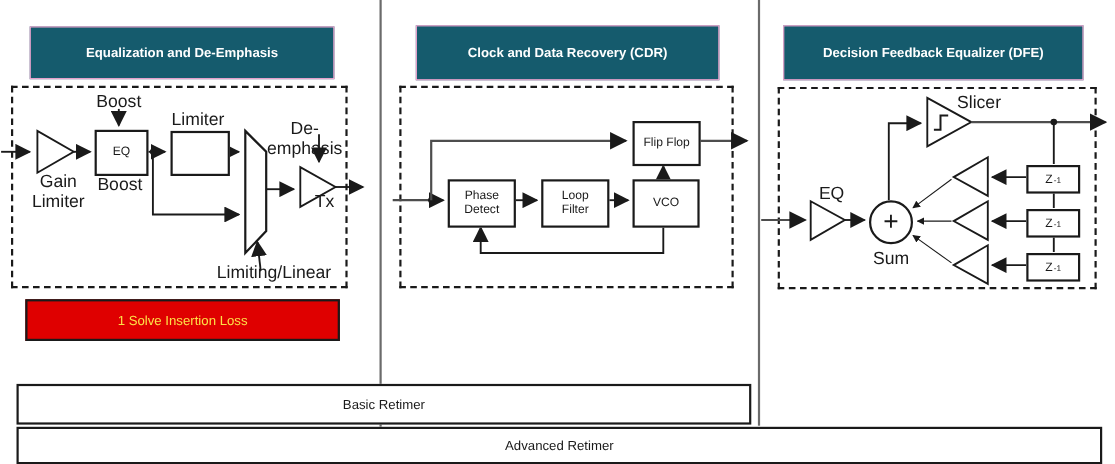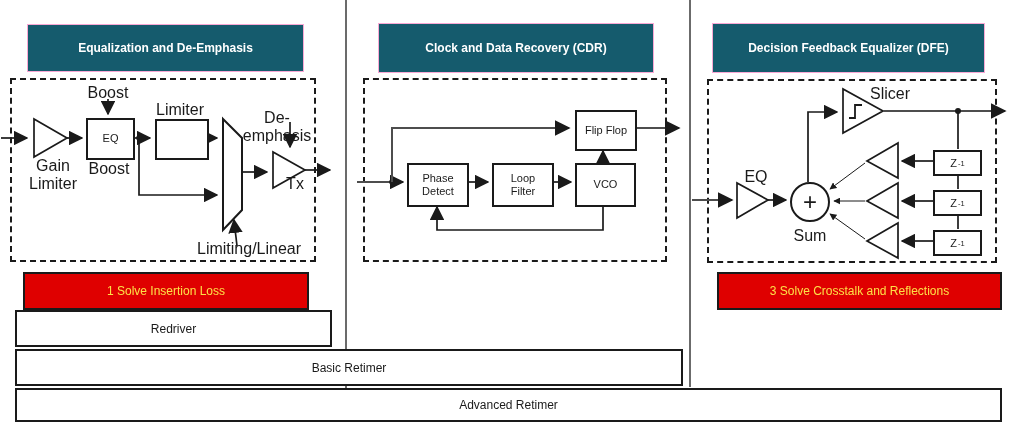--- a/index.html
+++ b/index.html
@@ -163,19 +163,17 @@
   <div class="zbox" style="top:190px">
       <span>Z</span>
       <sup>-1</sup>
     </div>
   <div class="zbox" style="top:230px">
       <span>Z</span>
       <sup>-1</sup>
     </div>
 
   <div class="red-banner" style="left:23px;top:272px;width:282px;height:34px">1 Solve Insertion Loss</div>
-  <div class="red-banner" style="left:717px;top:272px;width:281px;height:34px">3 Solve Crosstalk and Reflections</div>
 
-  <div class="white-bar" style="left:15px;top:310px;width:313px;height:33px">Redriver</div>
   <div class="white-bar" style="left:15px;top:349px;width:664px;height:33px">Basic Retimer</div>
   <div class="white-bar" style="left:15px;top:388px;width:983px;height:30px">Advanced Retimer</div>
 
 </div>
 
 </body></html>

